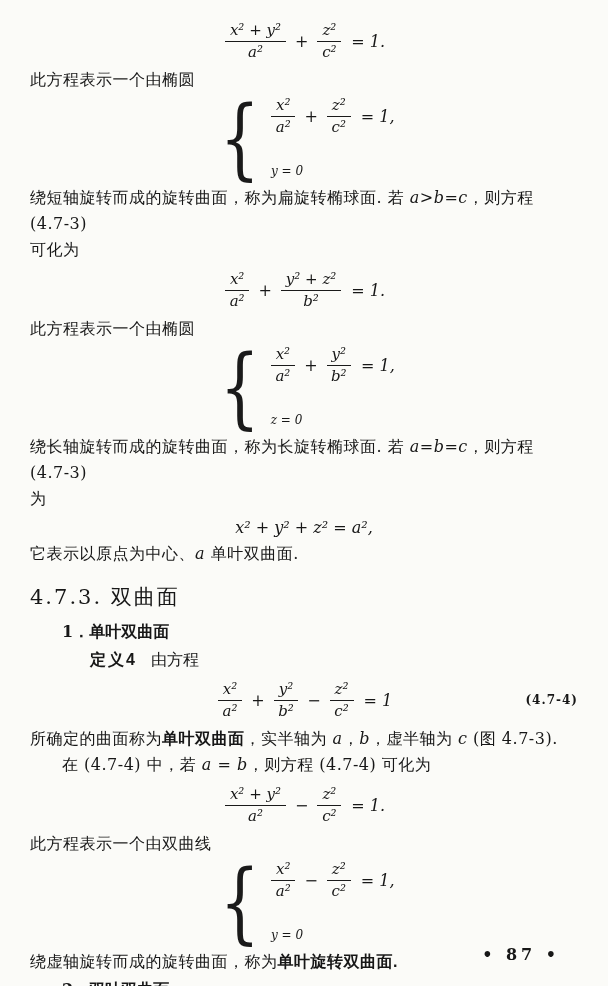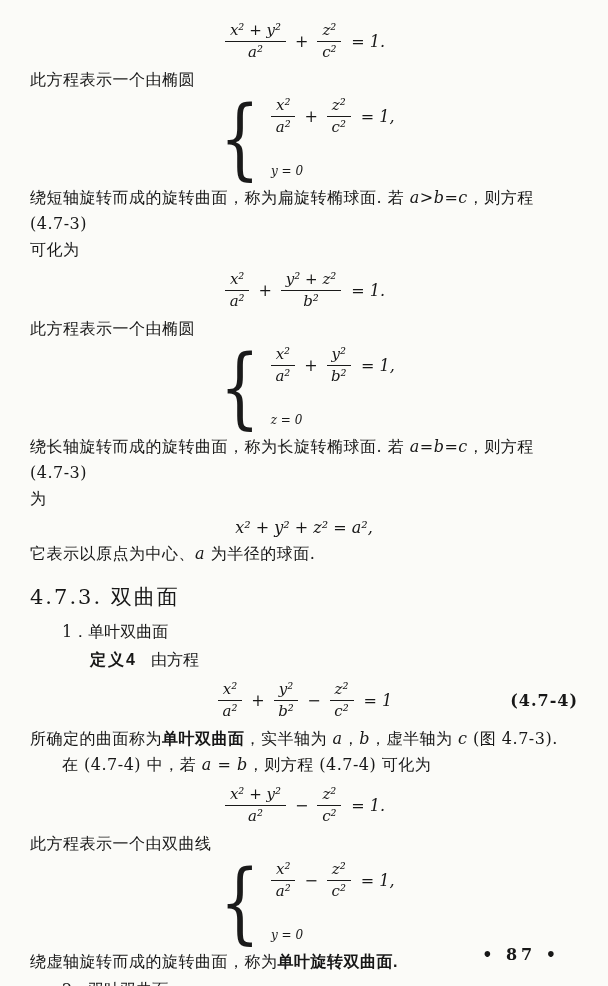--- a/index.html
+++ b/index.html
@@ -20,30 +20,30 @@
   .mi { font-style:italic; font-family:"DejaVu Serif","Liberation Serif",serif; }
   .bold-hei { font-family:"Liberation Sans","DejaVu Sans",sans-serif; font-weight:700; }
   
   .eq-line { position:relative; text-align:center; font-size:16px; margin:6px 0; min-height:26px; }
   .eq-inner { display:inline-flex; align-items:center; }
   .frac { display:inline-flex; flex-direction:column; text-align:center; vertical-align:middle; margin:0 2px; font-size:15px; }
   .frac .num { display:block; border-bottom:1.5px solid #1a1a1a; padding:0 5px 2px; line-height:17px; }
   .frac .den { display:block; padding-top:2px; line-height:17px; }
   .op { margin:0 7px; font-size:16px; }
   .rhs { margin-left:8px; font-size:16px; }
-  .eq-tag { position:absolute; right:0; top:50%; transform:translateY(-50%); font-size:16px; font-weight:bold; letter-spacing:1px;margin-left:32px; }
+  .eq-tag { position:absolute; right:0; top:50%; transform:translateY(-50%); font-size:12px; font-weight:bold; letter-spacing:1px;margin-left:32px; }
   
   .sys-line { display:flex; justify-content:center; margin:4px 0; }
   .sys { display:flex; align-items:center; }
   .brace { font-size:84px; font-weight:200; line-height:84px; transform:scaleY(1.05) scaleX(0.75); transform-origin:center; margin-right:2px; color:#1a1a1a; }
   .sys-body { display:flex; flex-direction:column; justify-content:space-between; height:84px; }
   .sys-row1 { display:inline-flex; align-items:center; }
   .sys-row2 { font-size:12px; line-height:20px; padding-left:2px; }
   .h-section { font-size:21px; letter-spacing:2px; margin:16px 0 8px 0; font-weight:500; }
-  .sub-head { font-size:16px; line-height:26px; margin:2px 0; }
+  .sub-head { font-size:16px; line-height:26px; margin:2px 0;font-weight:bold; }
   .def-line { font-size:16px; line-height:26px; margin:2px 0; }
   .def-label { letter-spacing:2px; margin-right:14px;margin-left:28px; }
   .sphere-eq { text-align:center; font-size:16px; margin:6px 0 4px; }
   .page-number { position:absolute; right:48px; bottom:22px; font-size:16px; letter-spacing:4px; font-weight:bold; }
 </style>
 </head>
 <body>
 
 <div class="page">
 
@@ -124,21 +124,21 @@
         <span class="sys-row2 mi">z = 0</span>
       </div>
     </div>
   </div>
 
   <p class="para"><span>绕长轴旋转而成的旋转曲面，称为长旋转椭球面. 若 </span><span class="mi">a=b=c</span><span>，则方程 (4.7-3)</span></p>
   <p class="para">为</p>
 
   <div class="sphere-eq mi">x² + y² + z² = a²,</div>
 
-  <p class="para"><span>它表示以原点为中心、</span><span class="mi">a</span><span> 为半径的球面.</span></p>
+  <p class="para"><span>它表示以原点为中心、</span><span class="mi">a</span><span> 单叶双曲面.</span></p>
 
   <h2 class="h-section">4.7.3. 双曲面</h2>
 
   <p class="sub-head indent">1．单叶双曲面</p>
 
   <p class="def-line indent"><span class="bold-hei def-label">定义4</span><span>由方程</span></p>
 
   <div class="eq-line">
     <span class="eq-inner">
       <span class="frac">

